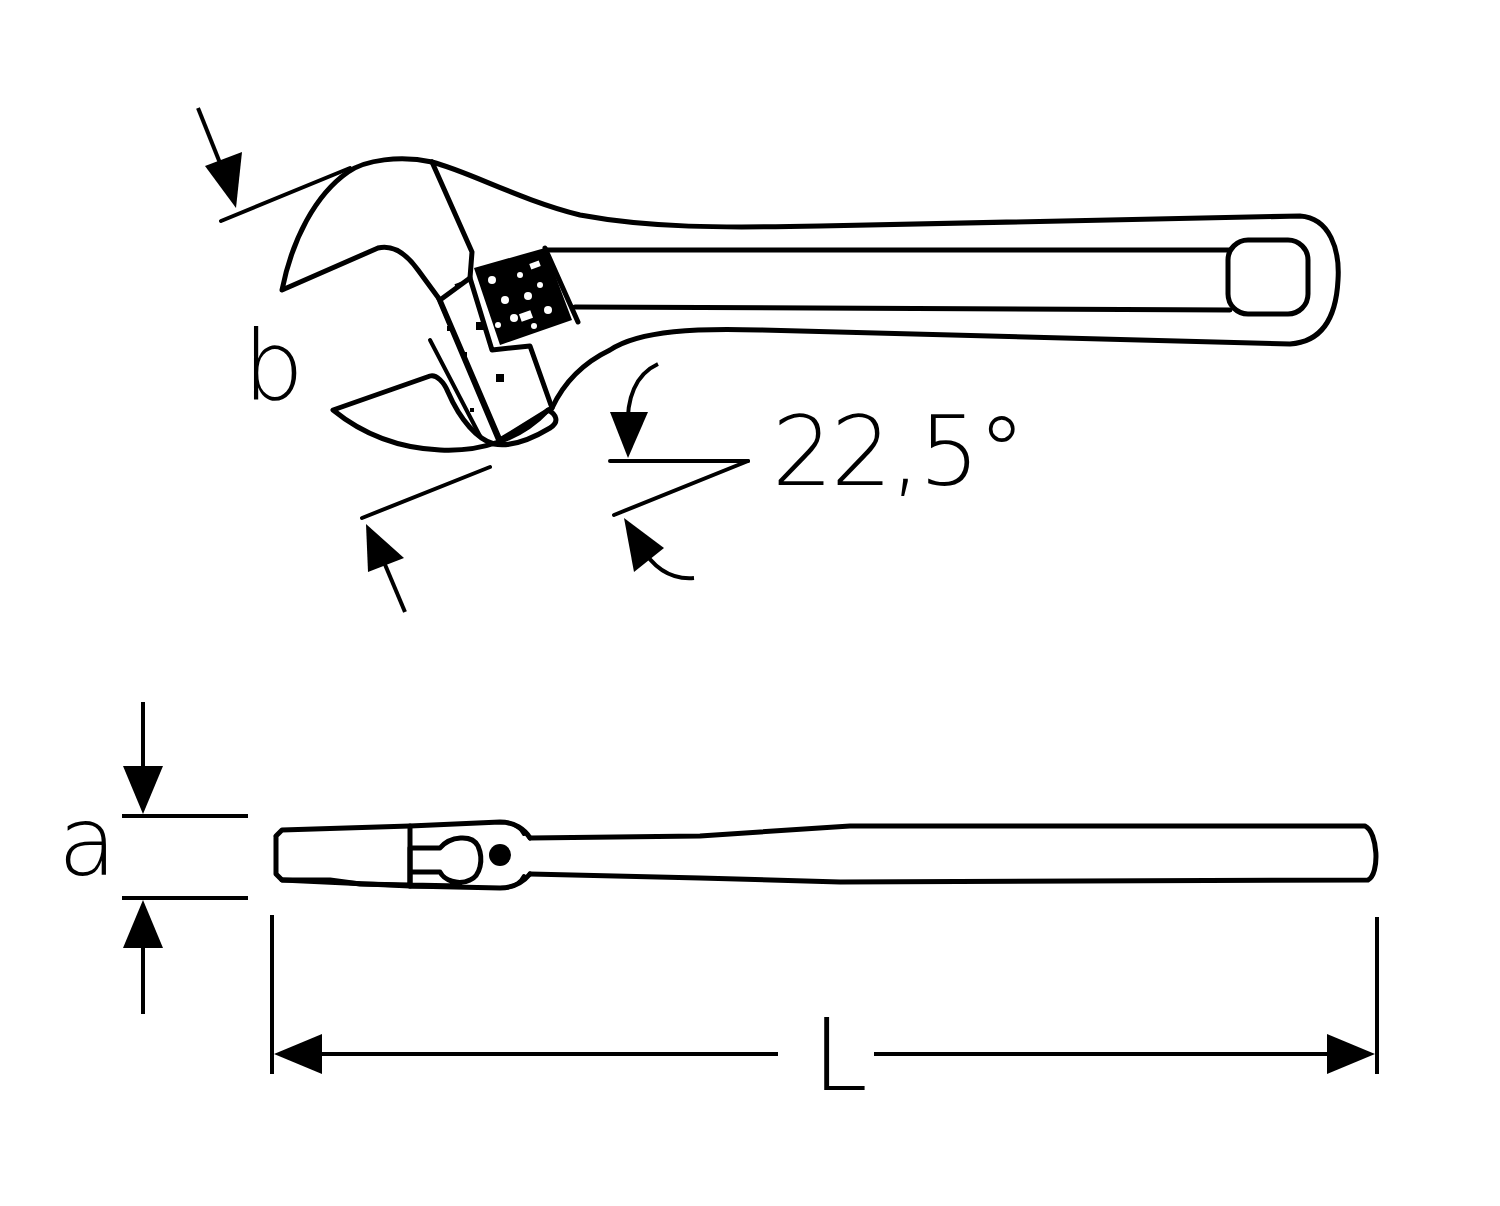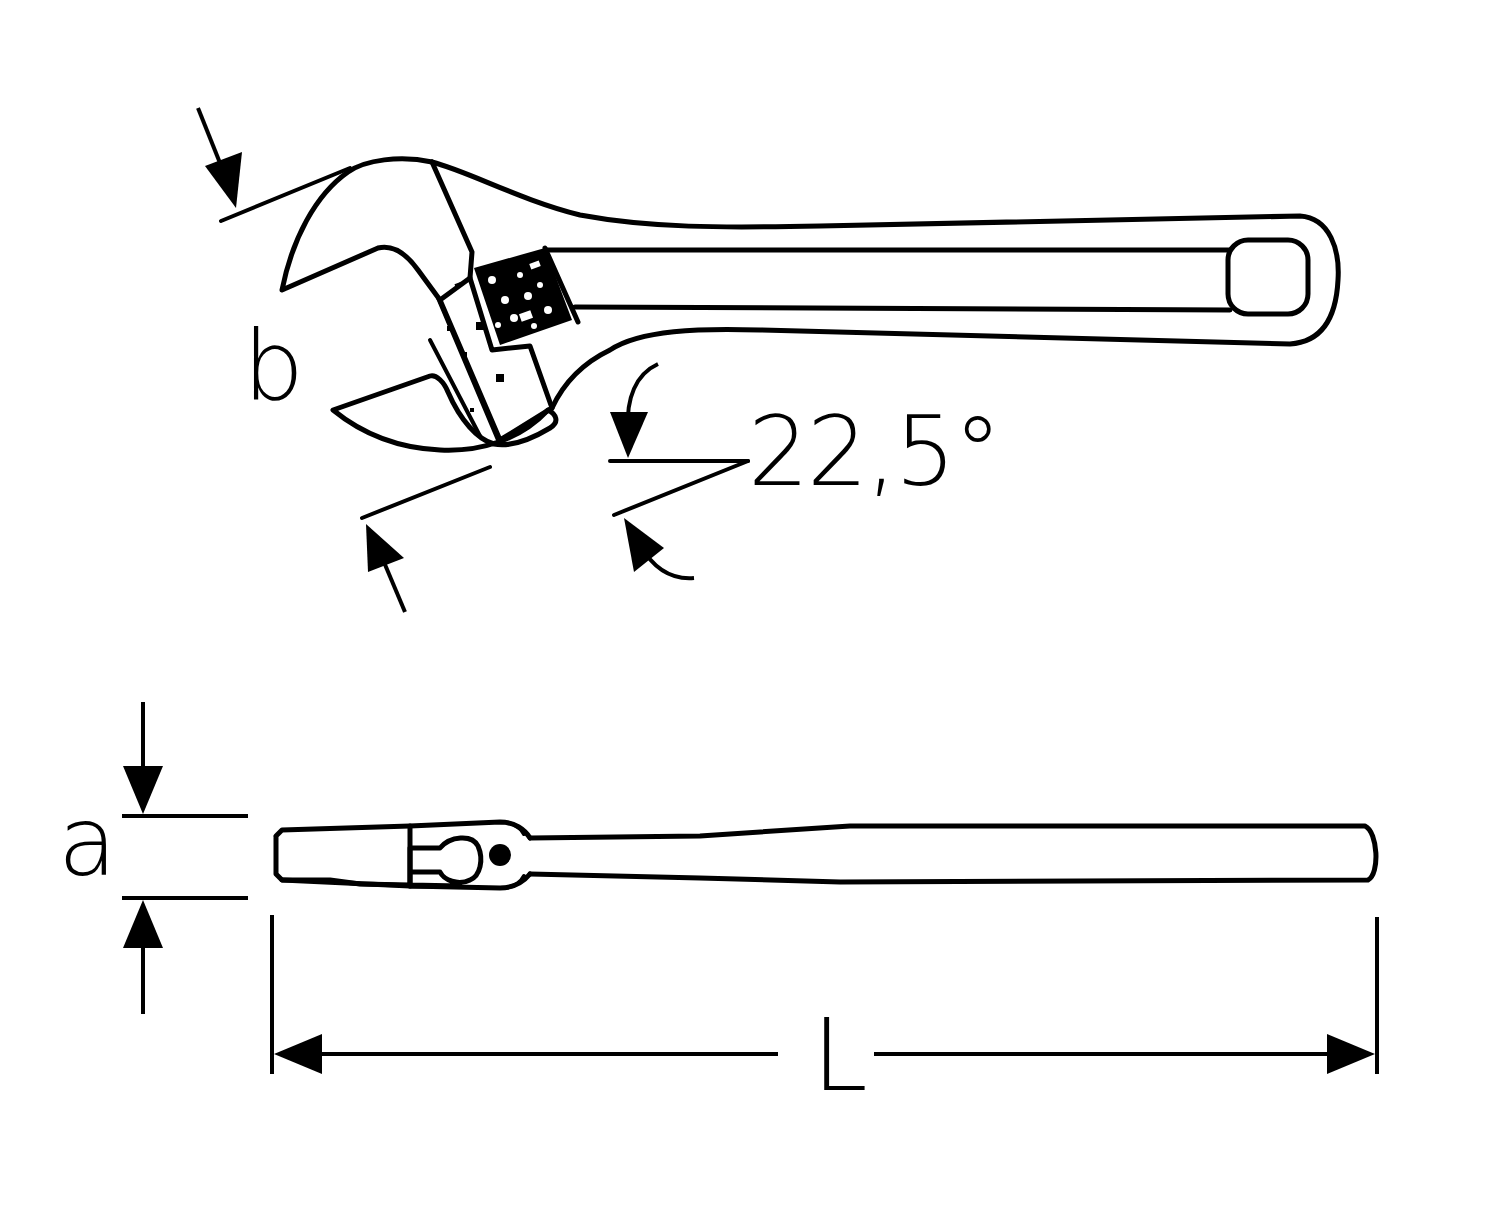--- a/index.html
+++ b/index.html
@@ -55,21 +55,21 @@
     font-weight: 300;
     line-height: 1;
     white-space: nowrap;
   }
   .label-b {
     left: 243px;
     top: 318px;
     font-size: 96px;
   }
   .label-angle {
-    left: 748px;
+    left: 772px;
     top: 404px;
     font-size: 96px;
     letter-spacing: -2px;
   }
   .label-a {
     left: 58px;
     top: 794px;
     font-size: 96px;
   }
   .label-L {

